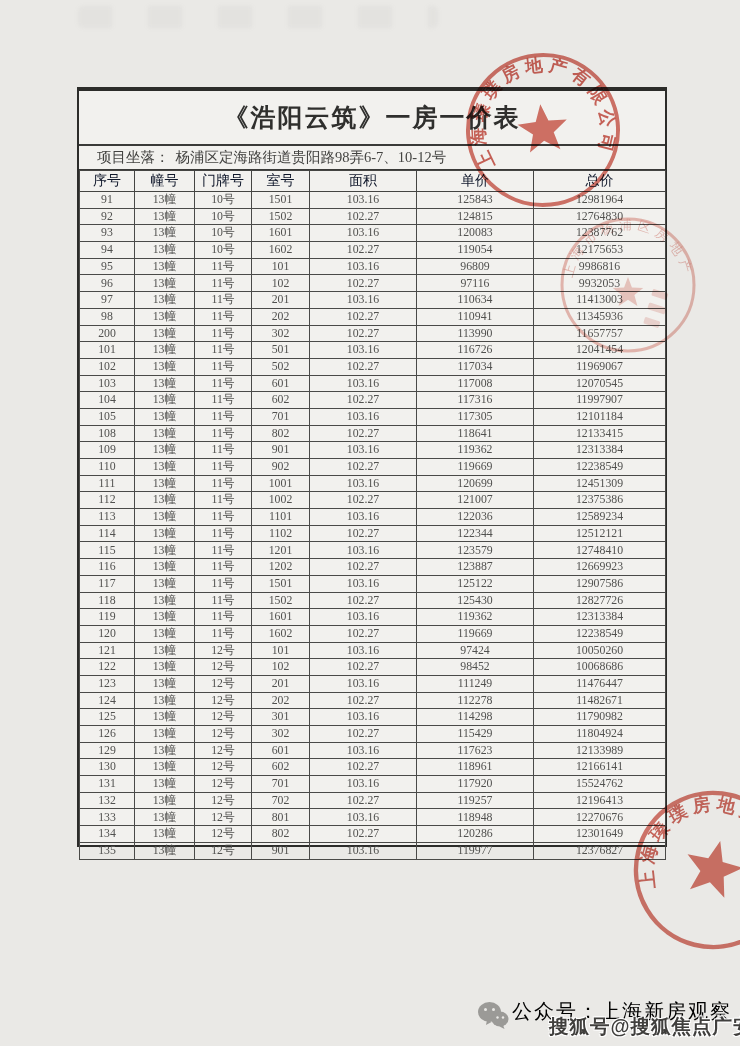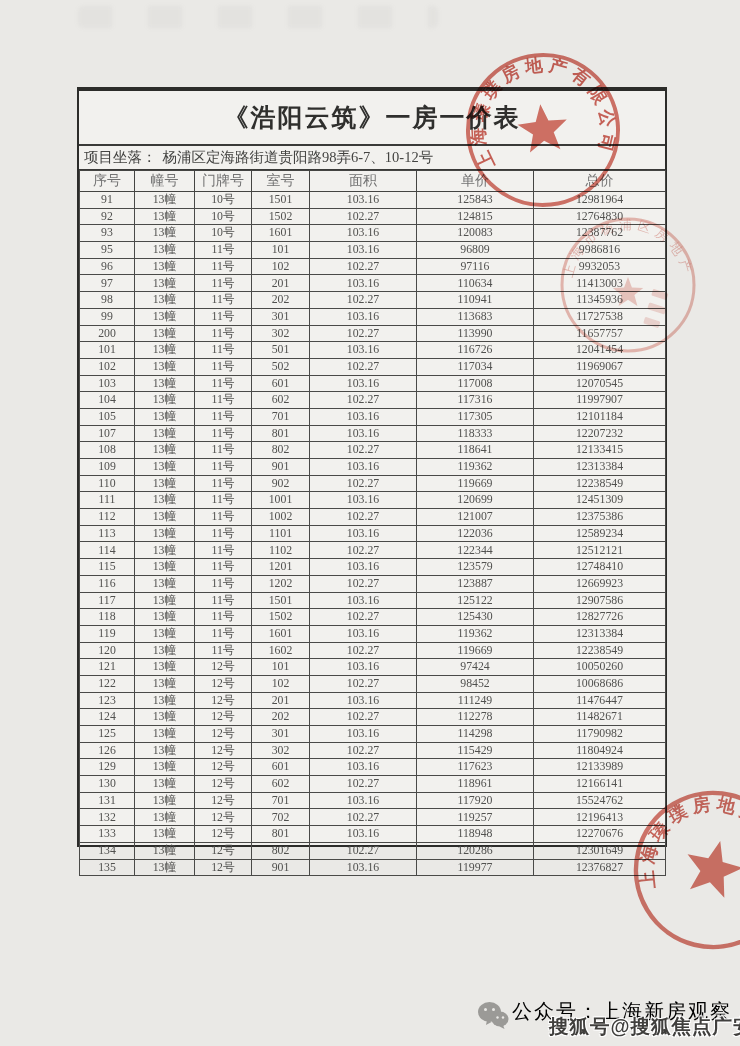--- a/index.html
+++ b/index.html
@@ -20,28 +20,28 @@
     box-sizing:border-box;background:#f2f1ee;
     border:2px solid #2c2c2a;border-top-width:4px;
   }
   .doc-title{
     height:53px;line-height:53px;border-bottom:2px solid #3a3a38;
     text-align:center;font-size:25px;font-weight:bold;color:#2f2f2d;
     letter-spacing:2px;
   }
   .doc-loc{
     height:23px;line-height:23px;border-bottom:1px solid #3a3a38;
-    font-size:14.5px;color:#434341;padding-left:5px;white-space:nowrap;
+    font-size:14.5px;color:#434341;padding-left:18px;white-space:nowrap;
   }
   .doc-loc .loc-label{margin-right:6px;}
   table.price-table{
     width:100%;border-collapse:collapse;table-layout:fixed;
   }
   table.price-table th{
-    height:20px;font-weight:normal;font-size:14px;color:#737373;
+    height:20px;font-weight:normal;font-size:14px;color:#0f172a;
     border:1px solid #444442;padding:0;line-height:20px;
   }
   table.price-table td{
     height:15.7px;line-height:15.5px;font-size:11.8px;color:#51514f;
     border:1px solid #4a4a48;text-align:center;padding:0;
     white-space:nowrap;overflow:hidden;
   }
   
   .seal{position:absolute;pointer-events:none;mix-blend-mode:multiply;}
   .seal-a{left:458px;top:45px;transform:rotate(-6deg);opacity:.88;}
@@ -117,20 +117,29 @@
           <tr>
             <td>93</td>
             <td>13幢</td>
             <td>10号</td>
             <td>1601</td>
             <td>103.16</td>
             <td>120083</td>
             <td>12387762</td>
           </tr>
           <tr>
+            <td>94</td>
+            <td>13幢</td>
+            <td>10号</td>
+            <td>1602</td>
+            <td>102.27</td>
+            <td>119054</td>
+            <td>12175653</td>
+          </tr>
+          <tr>
             <td>95</td>
             <td>13幢</td>
             <td>11号</td>
             <td>101</td>
             <td>103.16</td>
             <td>96809</td>
             <td>9986816</td>
           </tr>
           <tr>
             <td>96</td>
@@ -153,29 +162,20 @@
           <tr>
             <td>98</td>
             <td>13幢</td>
             <td>11号</td>
             <td>202</td>
             <td>102.27</td>
             <td>110941</td>
             <td>11345936</td>
           </tr>
           <tr>
-            <td>99</td>
-            <td>13幢</td>
-            <td>11号</td>
-            <td>301</td>
-            <td>103.16</td>
-            <td>113683</td>
-            <td>11727538</td>
-          </tr>
-          <tr>
             <td>200</td>
             <td>13幢</td>
             <td>11号</td>
             <td>302</td>
             <td>102.27</td>
             <td>113990</td>
             <td>11657757</td>
           </tr>
           <tr>
             <td>101</td>
@@ -214,29 +214,20 @@
             <td>11997907</td>
           </tr>
           <tr>
             <td>105</td>
             <td>13幢</td>
             <td>11号</td>
             <td>701</td>
             <td>103.16</td>
             <td>117305</td>
             <td>12101184</td>
-          </tr>
-          <tr>
-            <td>107</td>
-            <td>13幢</td>
-            <td>11号</td>
-            <td>801</td>
-            <td>103.16</td>
-            <td>118333</td>
-            <td>12207232</td>
           </tr>
           <tr>
             <td>108</td>
             <td>13幢</td>
             <td>11号</td>
             <td>802</td>
             <td>102.27</td>
             <td>118641</td>
             <td>12133415</td>
           </tr>

